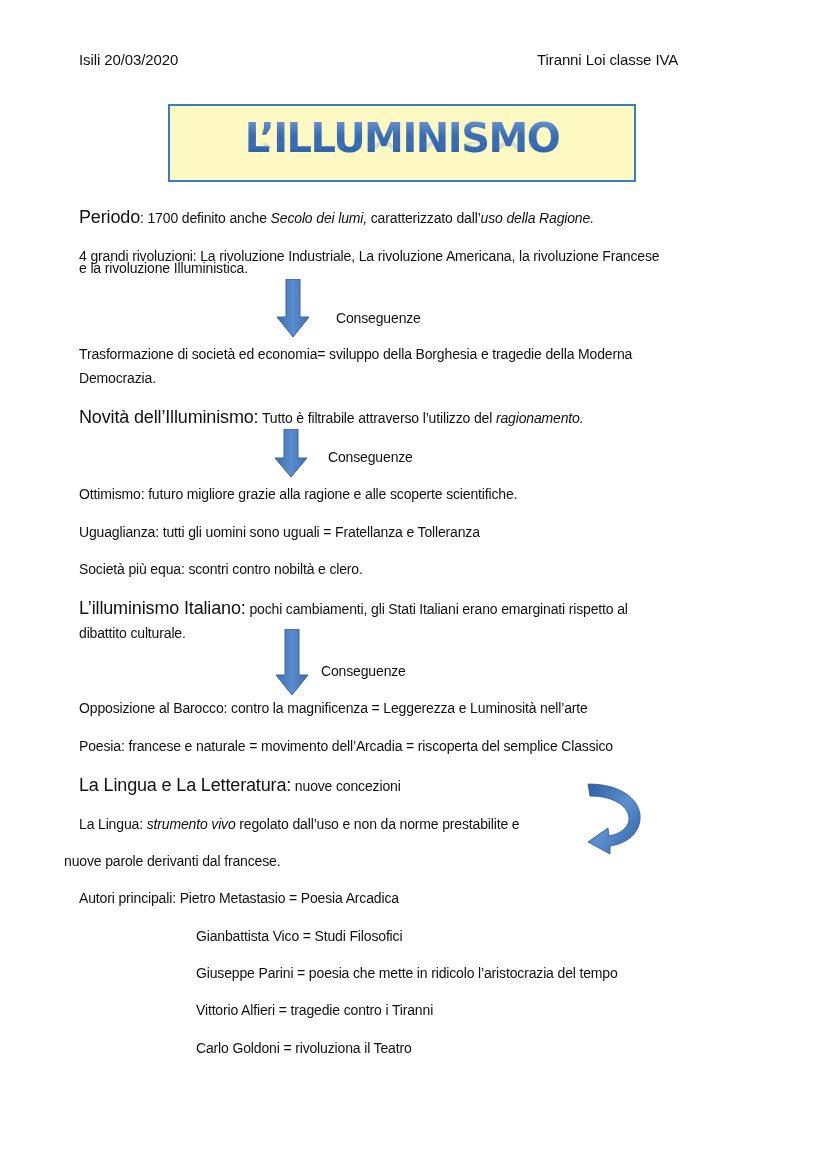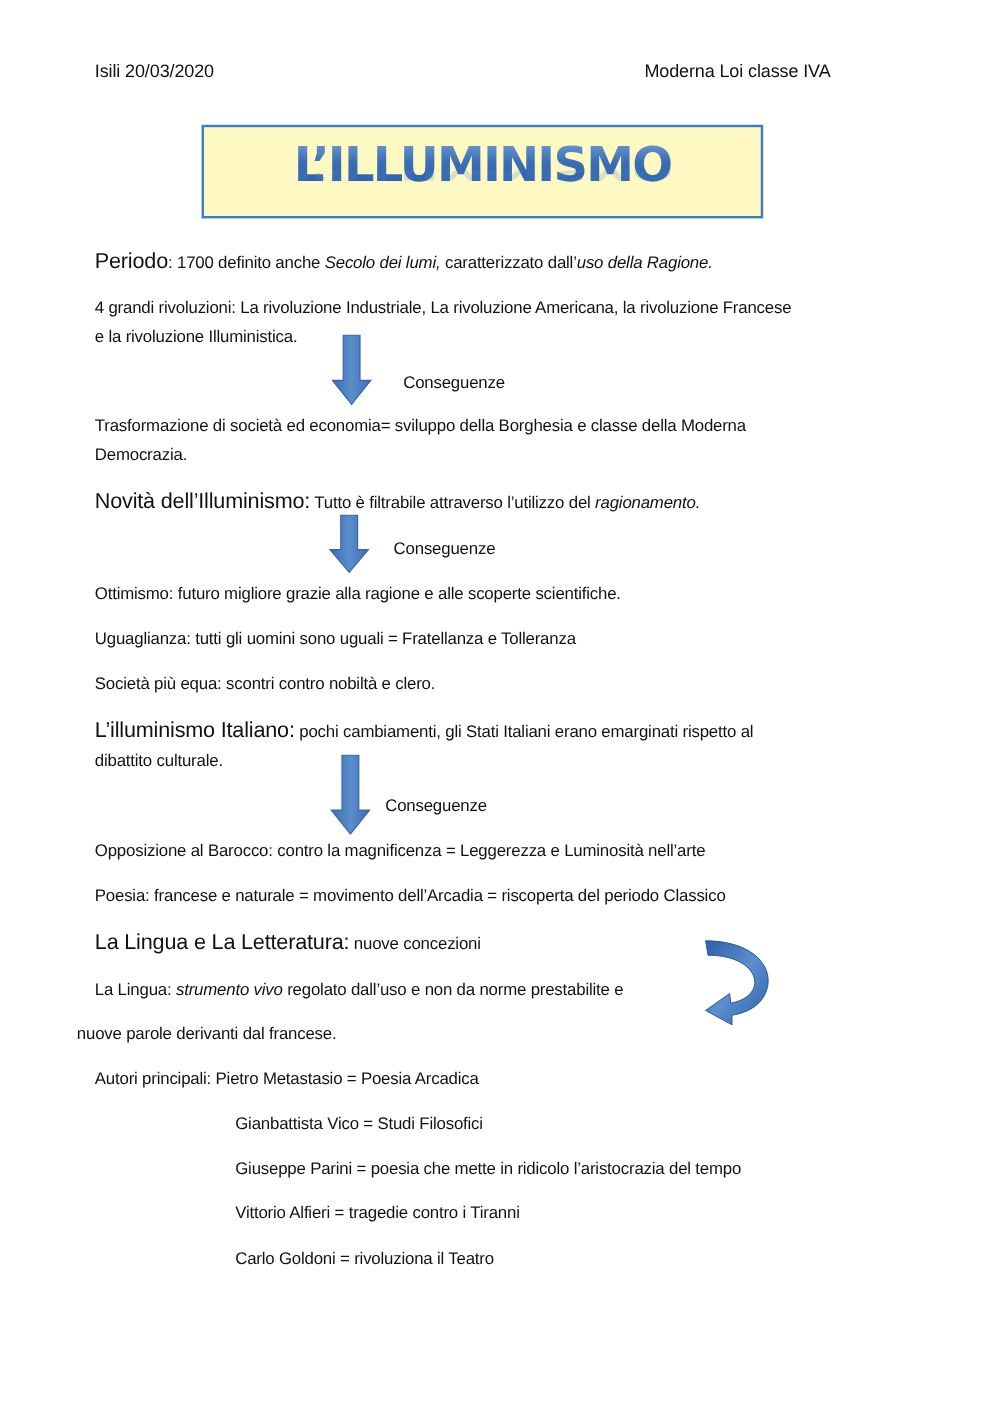--- a/index.html
+++ b/index.html
@@ -36,52 +36,52 @@
       transform: scaleY(-0.5); transform-origin: top;
       color: rgba(80,130,200,0.22);
       line-height: 48px; height: 24px; overflow: hidden;
     }
     .arrow { position: absolute; }
   </style>
 </head>
 <body>
 
 <div class="abs hdr" style="left:79px;">Isili 20/03/2020</div>
-<div class="abs hdr" style="left:537px;">Moderna Loi classe IVA</div>
+<div class="abs hdr" style="left:537px;">Tiranni Loi classe IVA</div>
 
 <div class="title-box">
   <div class="title-text">L’ILLUMINISMO</div>
   <div class="title-reflect">L’ILLUMINISMO</div>
 </div>
 
 <div class="abs txt" style="left:79px; top:207px;">
   <span class="big">Periodo</span><span>: 1700 definito anche </span><i>Secolo dei lumi,</i><span> caratterizzato dall’</span><i>uso della Ragione.</i>
 </div>
 
 <div class="abs txt" style="left:79px; top:248px;">
   <span>4 grandi rivoluzioni: </span><b>La rivoluzione Industriale, La rivoluzione Americana, la rivoluzione Francese</b>
 </div>
-<div class="abs txt" style="left:79px; top:272px;">
+<div class="abs txt" style="left:79px; top:260px;">
   <b>e la rivoluzione Illuministica</b><span>.</span>
 </div>
 
 <svg class="arrow" style="left:276px; top:279px;" width="34" height="60" viewBox="0 0 34 60">
   <defs>
     <linearGradient id="ag" x1="0" x2="1" y1="0" y2="0">
       <stop offset="0" stop-color="#3d6eb0"></stop>
         <stop offset="0.5" stop-color="#5a8cce"></stop>
         <stop offset="1" stop-color="#3d6eb0"></stop>
     </linearGradient>
   </defs>
   <path d="M10 0 H24 V38 H33 L17 58 L1 38 H10 Z" fill="url(#ag)" stroke="#3a66a5" stroke-width="1"></path>
 </svg>
 <div class="abs txt" style="left:336px; top:310px;">Conseguenze</div>
 
 <div class="abs txt" style="left:79px; top:346px;">
-  <b>Trasformazione di società ed economia</b><span>= sviluppo della Borghesia e classe della Moderna</span>
+  <b>Trasformazione di società ed economia</b><span>= sviluppo della Borghesia e tragedie della Moderna</span>
 </div>
 <div class="abs txt" style="left:79px; top:370px;">Democrazia.</div>
 
 <div class="abs txt" style="left:79px; top:407px;">
   <span class="big">Novità dell’Illuminismo:</span><span> Tutto è filtrabile attraverso l’utilizzo del </span><i>ragionamento.</i>
 </div>
 
 <svg class="arrow" style="left:274px; top:429px;" width="34" height="50" viewBox="0 0 34 50">
   <path d="M10 0 H24 V29 H33 L17 48 L1 29 H10 Z" fill="url(#ag)" stroke="#3a66a5" stroke-width="1"></path>
 </svg>
@@ -104,21 +104,21 @@
 
 <svg class="arrow" style="left:275px; top:629px;" width="34" height="68" viewBox="0 0 34 68">
   <path d="M10 0 H24 V46 H33 L17 66 L1 46 H10 Z" fill="url(#ag)" stroke="#3a66a5" stroke-width="1"></path>
 </svg>
 <div class="abs txt" style="left:321px; top:663px;">Conseguenze</div>
 
 <div class="abs txt" style="left:79px; top:700px;">
   <b>Opposizione al Barocco:</b><span> contro la magnificenza = </span><b>Leggerezza e Luminosità nell’arte</b>
 </div>
 <div class="abs txt" style="left:79px; top:738px;">
-  <b>Poesia: francese e naturale =</b><span> movimento dell’Arcadia </span><b>= riscoperta del periodo Classico</b>
+  <b>Poesia: francese e naturale =</b><span> movimento dell’Arcadia </span><b>= riscoperta del semplice Classico</b>
 </div>
 
 <div class="abs txt" style="left:79px; top:775px;">
   <span class="big">La Lingua e La Letteratura:</span><span> nuove concezioni</span>
 </div>
 
 <svg class="arrow" style="left:586px; top:780px;" width="60" height="80" viewBox="0 0 60 80">
   <defs>
     <linearGradient id="cg" x1="0" x2="1" y1="0" y2="1">
       <stop offset="0" stop-color="#2f5fa3"></stop>

